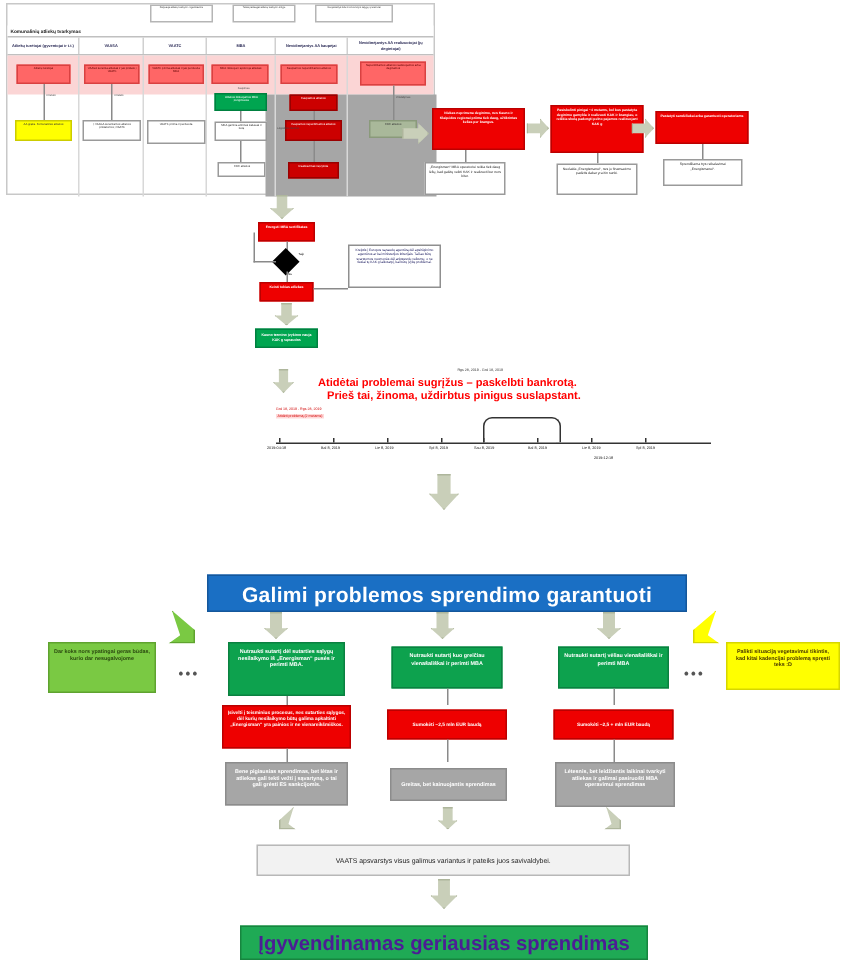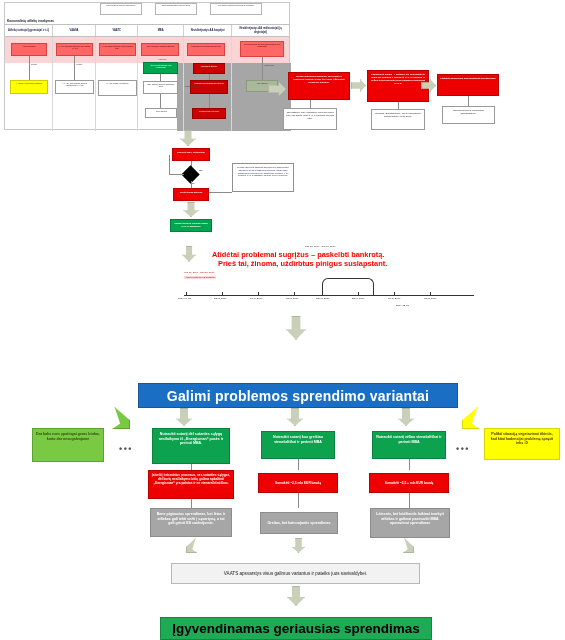--- a/index.html
+++ b/index.html
@@ -117,21 +117,21 @@
   .tl-marker { position:absolute; font-size:2.4px; color:#d00000; white-space:nowrap; }
 
   
   .banner-blue {
     position:absolute; background:#1a6fc4; border:1px solid #14579b;
     color:#fff; font-size:14px; font-weight:bold; text-align:center;
     line-height:24px; letter-spacing:0.2px;
   }
   .banner-green {
     position:absolute; background:#1faa55; border:1px solid #17853f;
-    color:#000000; font-size:13.5px; font-weight:bold; text-align:center;
+    color:#4c1d95; font-size:13.5px; font-weight:bold; text-align:center;
     line-height:22px;
   }
 
   
   .opt {
     position:absolute; text-align:center; font-size:3.6px;
     line-height:4.6px; padding:3px; overflow:hidden; font-weight:bold;
   }
   .opt.lightgreen { background:#7ac943; border:1px solid #5fa32f; color:#2b4a10; }
   .opt.green      { background:#0da24e; border:1px solid #0a8140; color:#ffffff; }
@@ -293,21 +293,21 @@
   <div class="tl-lab" style="left:250px; top:297px;">Lie 8, 2019</div>
   <div class="tl-lab" style="left:286px; top:297px;">Spl 8, 2019</div>
   <div class="tl-lab" style="left:316px; top:297px;">Sau 8, 2019</div>
   <div class="tl-lab" style="left:352px; top:297px;">Bal 8, 2019</div>
   <div class="tl-lab" style="left:388px; top:297px;">Lie 8, 2019</div>
   <div class="tl-lab" style="left:424px; top:297px;">Spl 8, 2019</div>
   <div class="tl-lab" style="left:396px; top:304px;">2019-12-18</div>
 
   <div class="arrow-big-d" style="left:286px; top:316px; width:20px; height:24px;"></div>
 
-  <div class="banner-blue" style="left:138px; top:383px; width:320px; height:25px;">Galimi problemos sprendimo variantai</div>
+  <div class="banner-blue" style="left:138px; top:383px; width:320px; height:25px;">Galimi problemos sprendimo garantuoti</div>
 
   <div class="arrow-dl" style="left:108px; top:407px; width:22px; height:22px; background:#7ac943; border-color:#5fa32f;"></div>
   <div class="arrow-d" style="left:176px; top:408px; width:16px; height:18px;"></div>
   <div class="arrow-d" style="left:287px; top:408px; width:16px; height:18px;"></div>
   <div class="arrow-d" style="left:398px; top:408px; width:16px; height:18px;"></div>
   <div class="arrow-dr" style="left:462px; top:407px; width:22px; height:22px; background:#ffff00; border-color:#d6d600;"></div>
 
   <div class="opt lightgreen" style="left:32px; top:428px; width:72px; height:34px;">Dar koks nors ypatingai geras būdas, kurio dar nesugalvojome</div>
   <div class="ellipsis" style="left:119px; top:444px;">•••</div>
 

